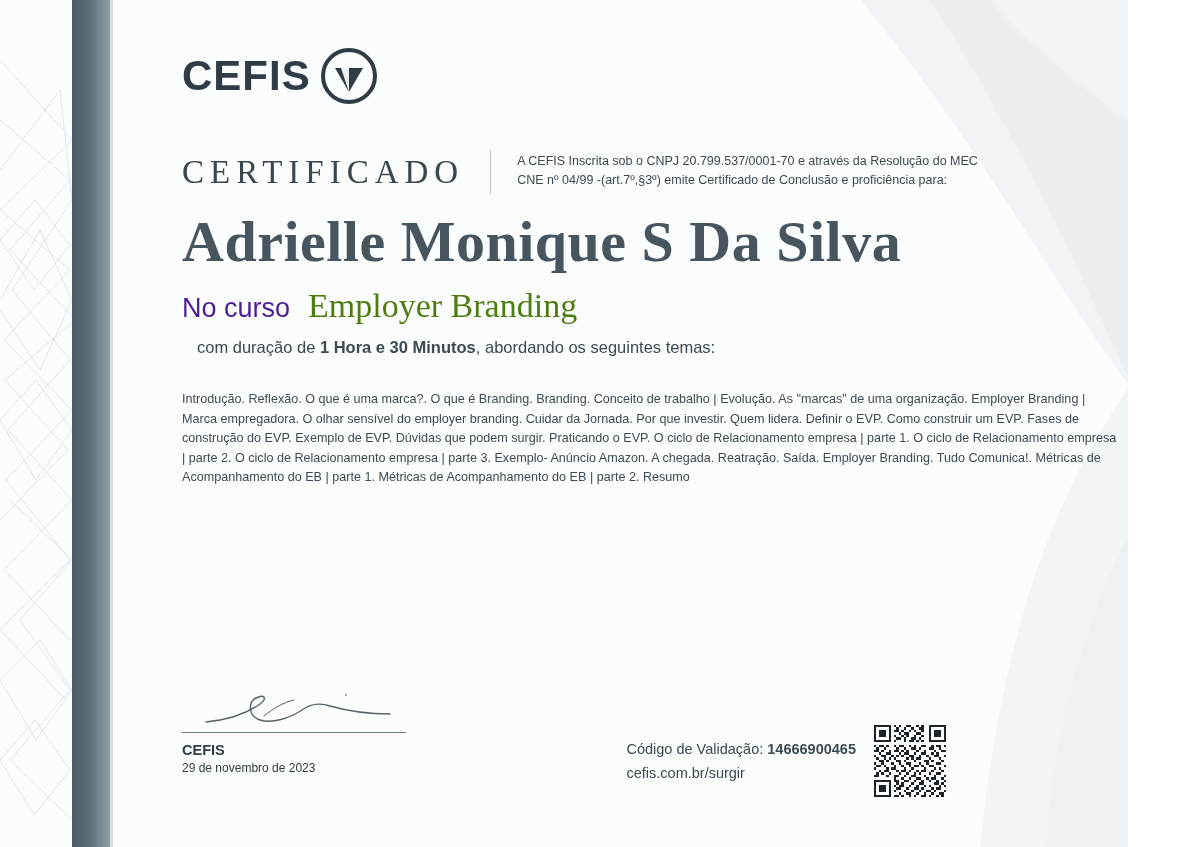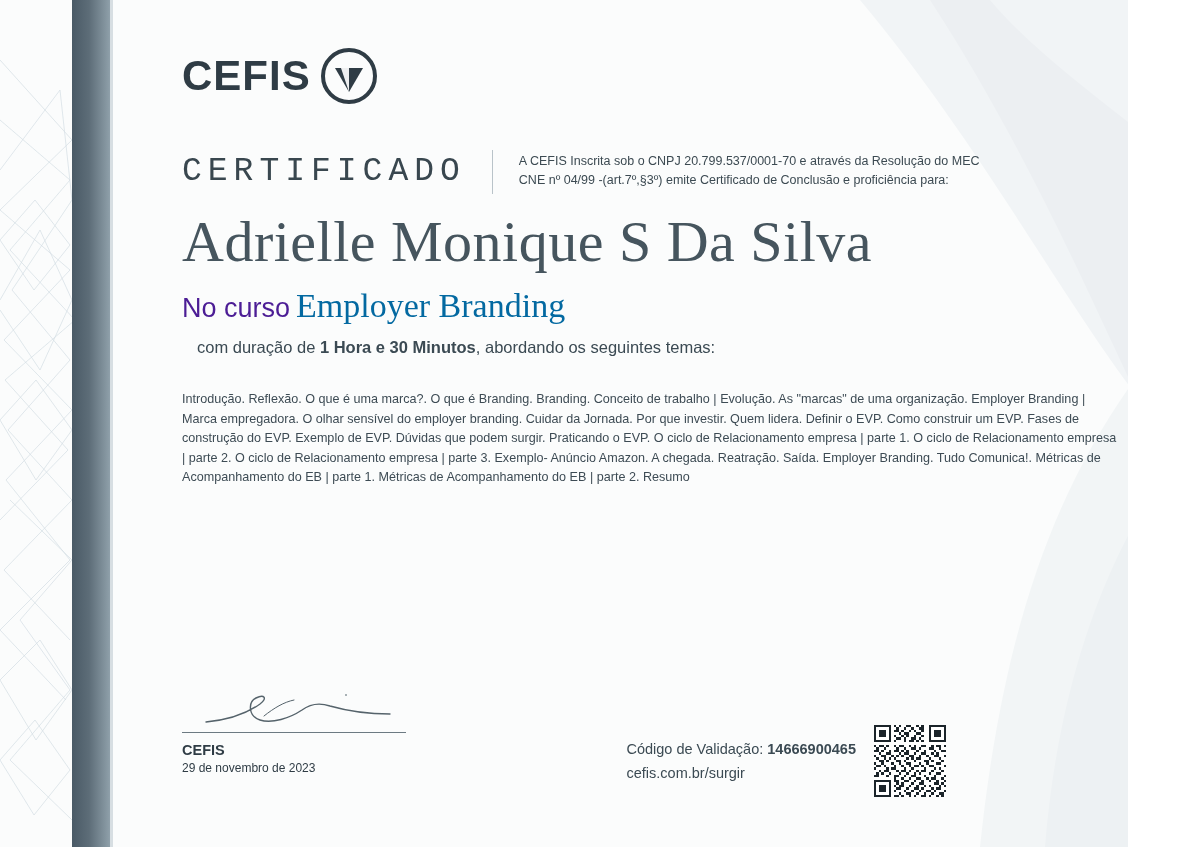--- a/index.html
+++ b/index.html
@@ -60,21 +60,21 @@
   .logo-mark { display: block; }
 
   .title-row {
     position: absolute;
     top: 150px; left: 0;
     width: 820px;
     display: flex;
     align-items: flex-start;
   }
   .cert-word {
-    font-family: Liberation Mono, monospace;
+    font-family: Liberation Serif, serif;
     font-size: 33px;
     letter-spacing: 6px;
     color: #39474f;
     white-space: nowrap;
     padding-right: 26px;
     line-height: 44px;
   }
   .divider-v {
     width: 1px;
     height: 44px;
@@ -88,41 +88,41 @@
     color: #3c4a52;
     max-width: 560px;
     padding-top: 2px;
   }
 
   .student-name {
     position: absolute;
     top: 208px; left: 0;
     font-family: "Liberation Serif", serif;
     font-size: 58px;
-    font-weight: 400;
+    font-weight: 700;
     color: #46555e;
     letter-spacing: 0.5px;
     white-space: nowrap;
   }
 
   .course-line {
     position: absolute;
     top: 287px; left: 0;
     white-space: nowrap;
   }
   .course-prefix {
     font-family: "Liberation Sans", sans-serif;
     font-size: 27px;
     color: #4c1d95;
   }
   .course-name {
     font-family: "Liberation Serif", serif;
     font-size: 34px;
-    color: #0369a1;
-    margin-left: 6px;
+    color: #4d7c0f;
+    margin-left: 18px;
   }
 
   .duration-line {
     position: absolute;
     top: 338px; left: 15px;
     font-size: 16.5px;
     color: #3b4a53;
   }
   .duration-line b { font-weight: 700; }
 

